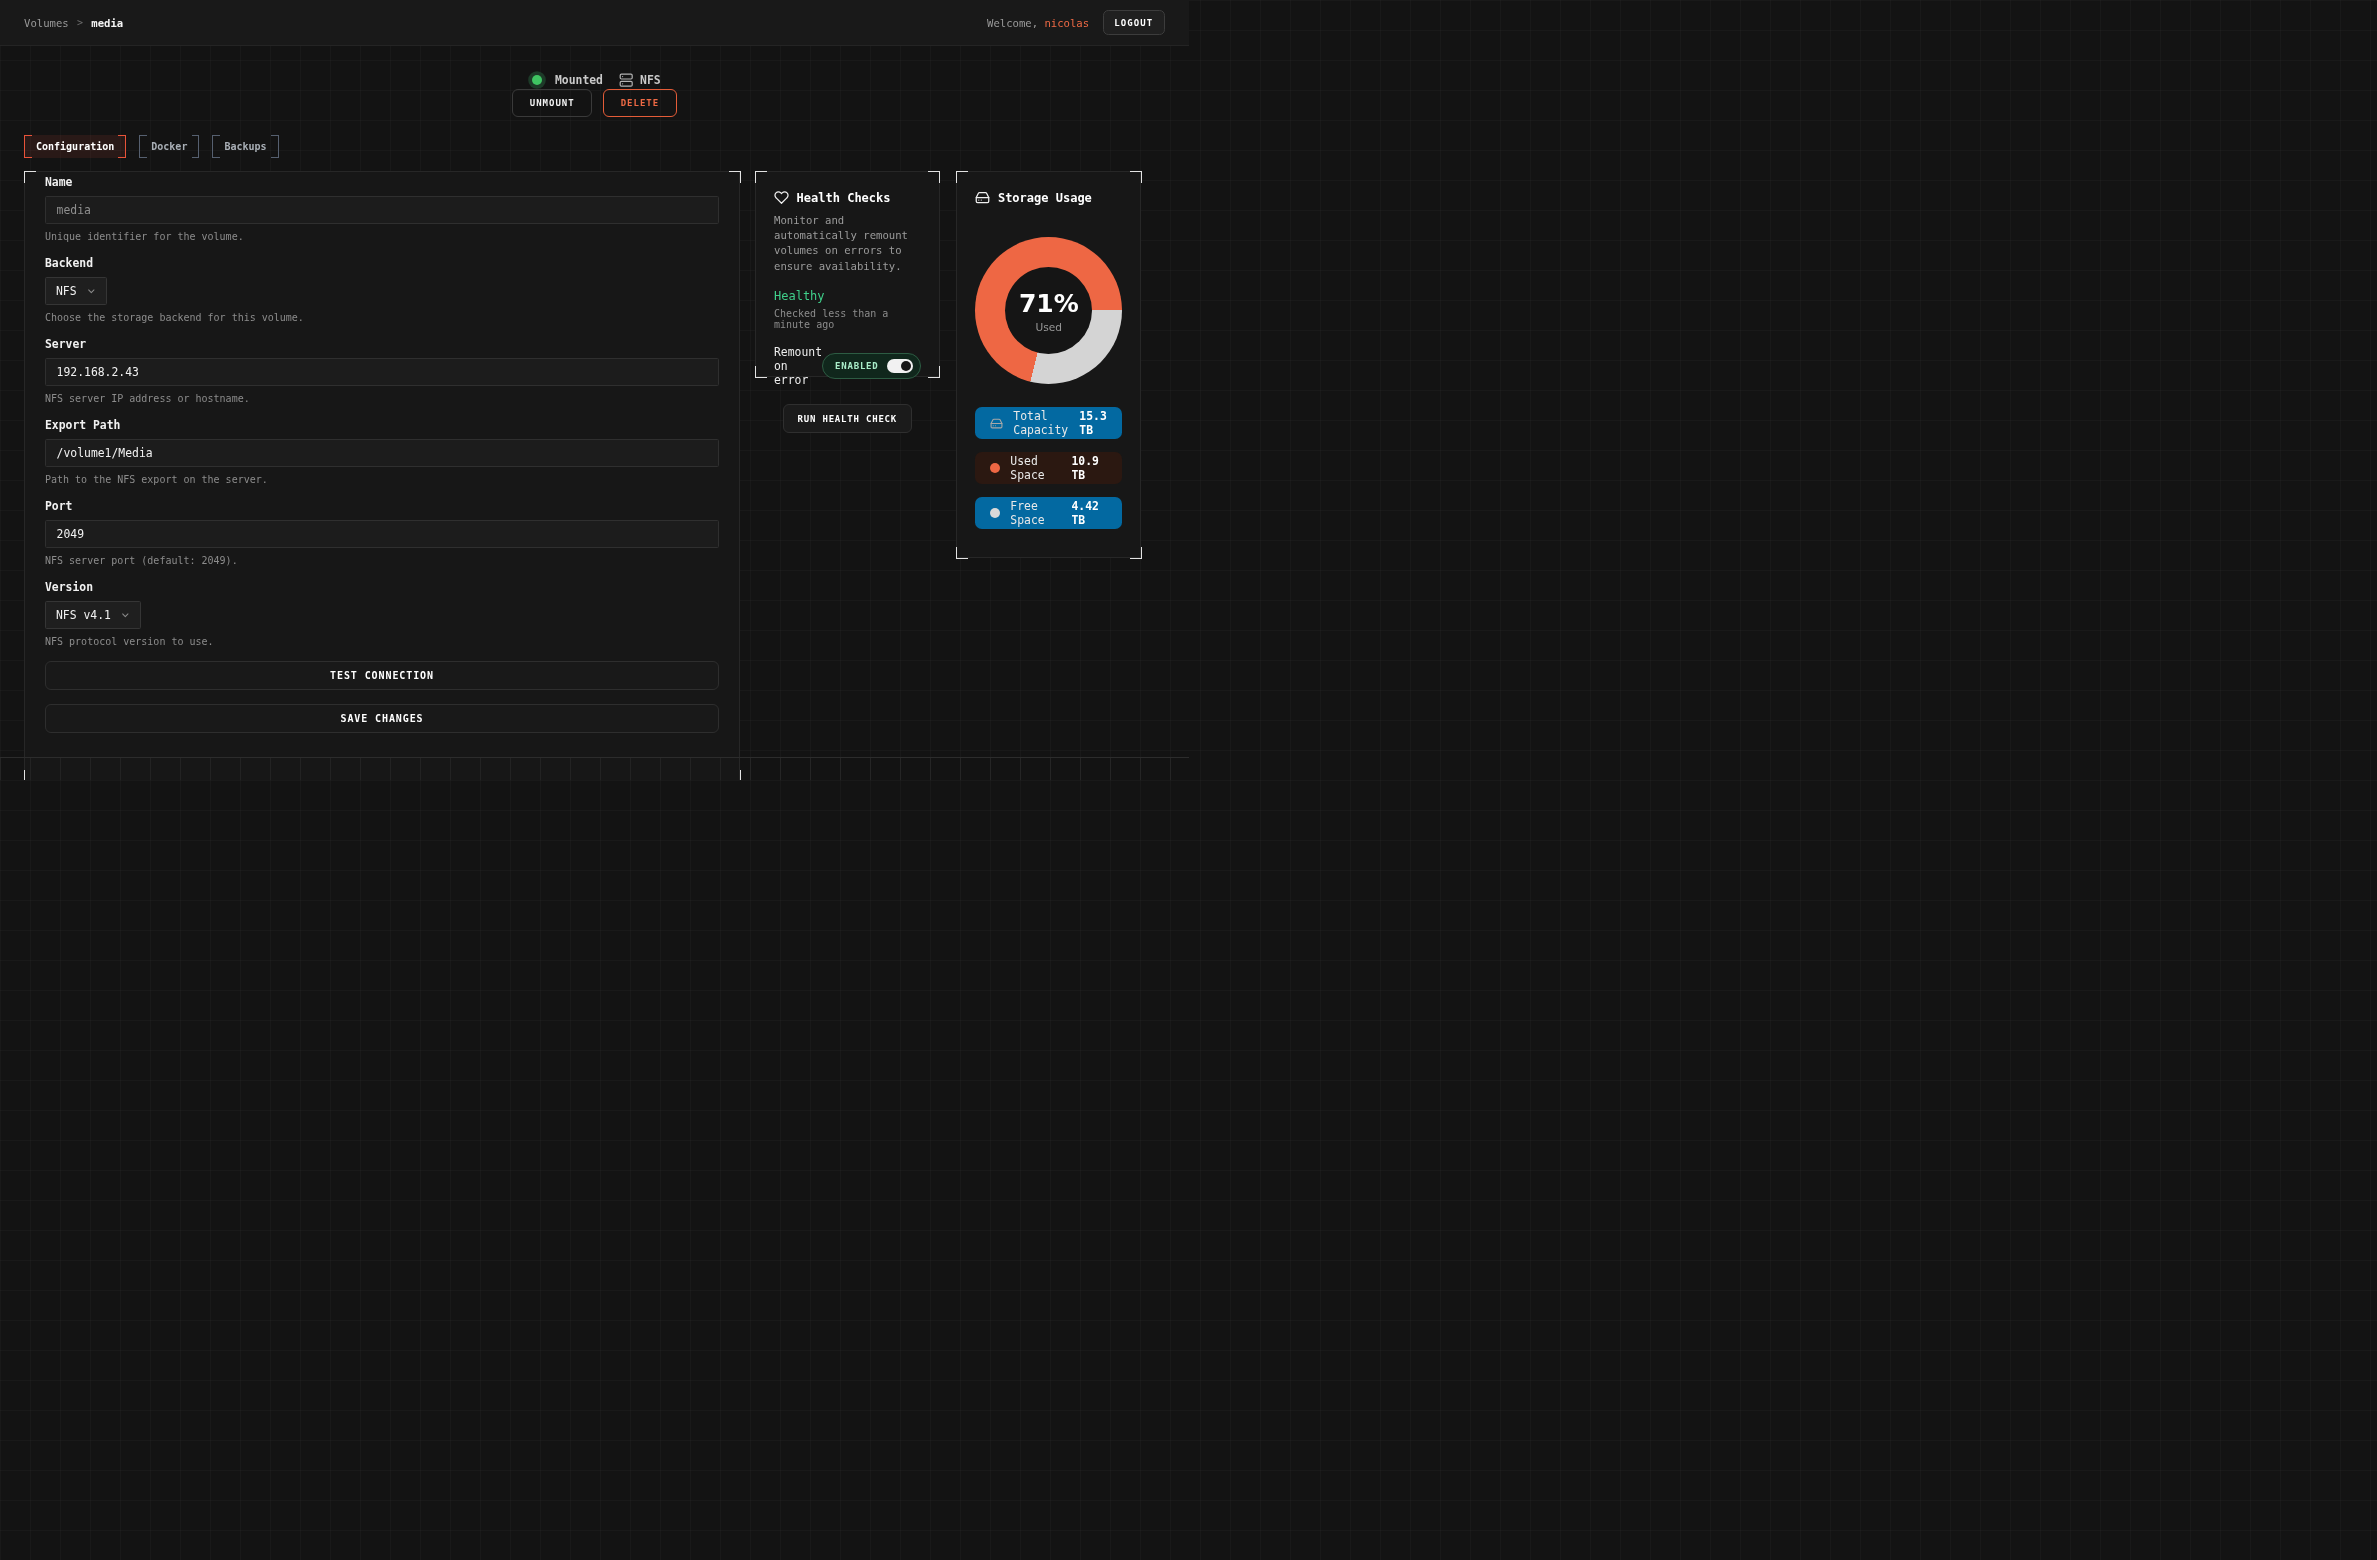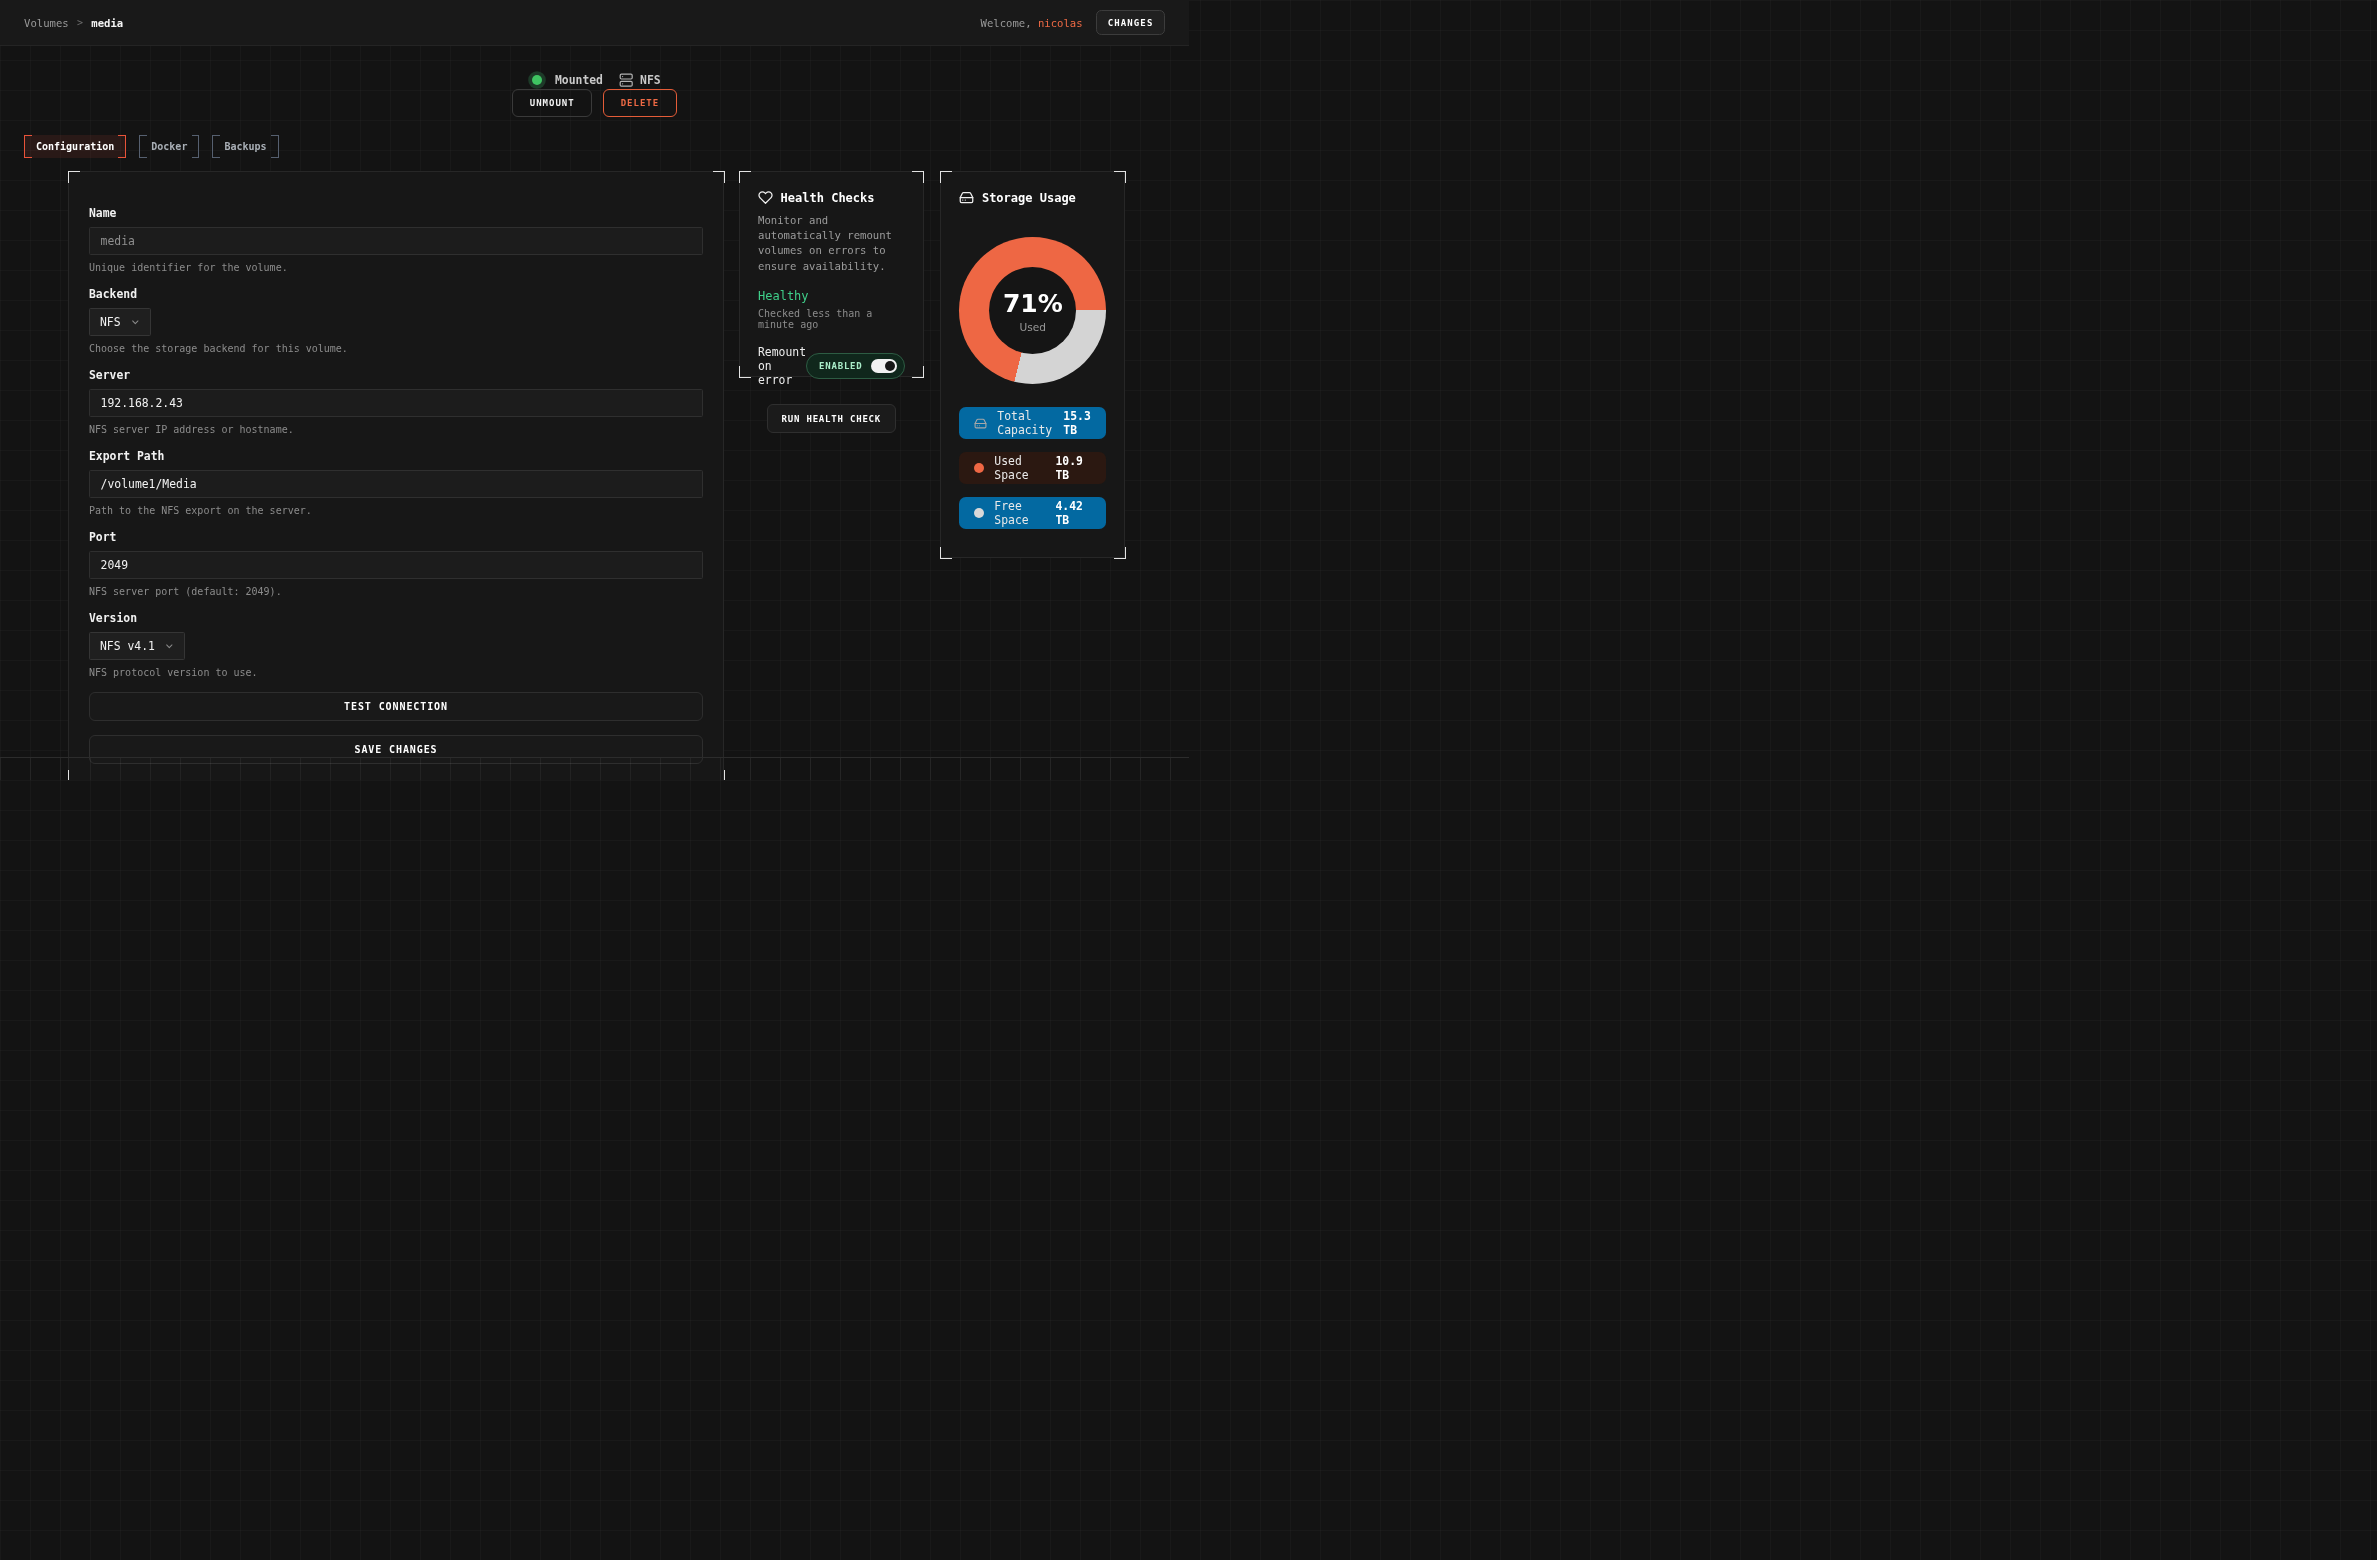--- a/index.html
+++ b/index.html
@@ -71,21 +71,21 @@
 
   
   .main { margin-top:13.6px; display:flex; gap:15px; align-items:flex-start; }
   .panel { position:relative; background:#171717; border:0.8px solid #272727; }
   .cb { position:absolute; width:12px; height:12px; z-index:3; }
   .cb.tl { top:-1.5px; left:-1.5px;  border-top:1.5px solid #e3e3e3; border-left:1.5px solid #e3e3e3; }
   .cb.tr { top:-1.5px; right:-1.5px; border-top:1.5px solid #e3e3e3; border-right:1.5px solid #e3e3e3; }
   .cb.bl { bottom:-1.5px; left:-1.5px;  border-bottom:1.5px solid #e3e3e3; border-left:1.5px solid #e3e3e3; }
   .cb.br { bottom:-1.5px; right:-1.5px; border-bottom:1.5px solid #e3e3e3; border-right:1.5px solid #e3e3e3; }
 
-  .panel-config { width:656px; height:610px; padding:34px 20px;margin-left:44px; }
+  .panel-config { width:716px; height:610px; padding:3px 20px; }
   .col-right { width:338px; display:flex; gap:16.7px; }
   .panel-health { width:338px; height:206px; padding:18px; }
   .panel-storage { width:290px; height:387px; padding:18px; }
 
   
   .fgroup { margin-bottom:14.4px; }
   .flabel { display:block; font-size:11.4px; font-weight:bold; color:#f1f1f1; margin-bottom:6.8px; }
   .finput {
     width:100%; height:28px; background:#1c1c1c; border:0.8px solid #2f2f2f;
     border-radius:1.5px; color:#f2f2f2; font-size:11.4px; font-family:inherit;
@@ -165,21 +165,21 @@
 <body>
 
 <header class="topbar">
   <div class="crumbs">
     <span class="crumb-root">Volumes</span>
     <span class="crumb-sep">&gt;</span>
     <span class="crumb-cur">media</span>
   </div>
   <div class="top-right">
     <span class="welcome"><span>Welcome, </span><span class="uname">nicolas</span></span>
-    <button class="btn-logout">CHANGES</button>
+    <button class="btn-logout">LOGOUT</button>
   </div>
 </header>
 
 <div class="content">
 
   <div class="status-row">
     <div class="status-left">
       <span class="dot-green"></span>
       <span class="status-label">Mounted</span>
       <span class="nfs-badge">

